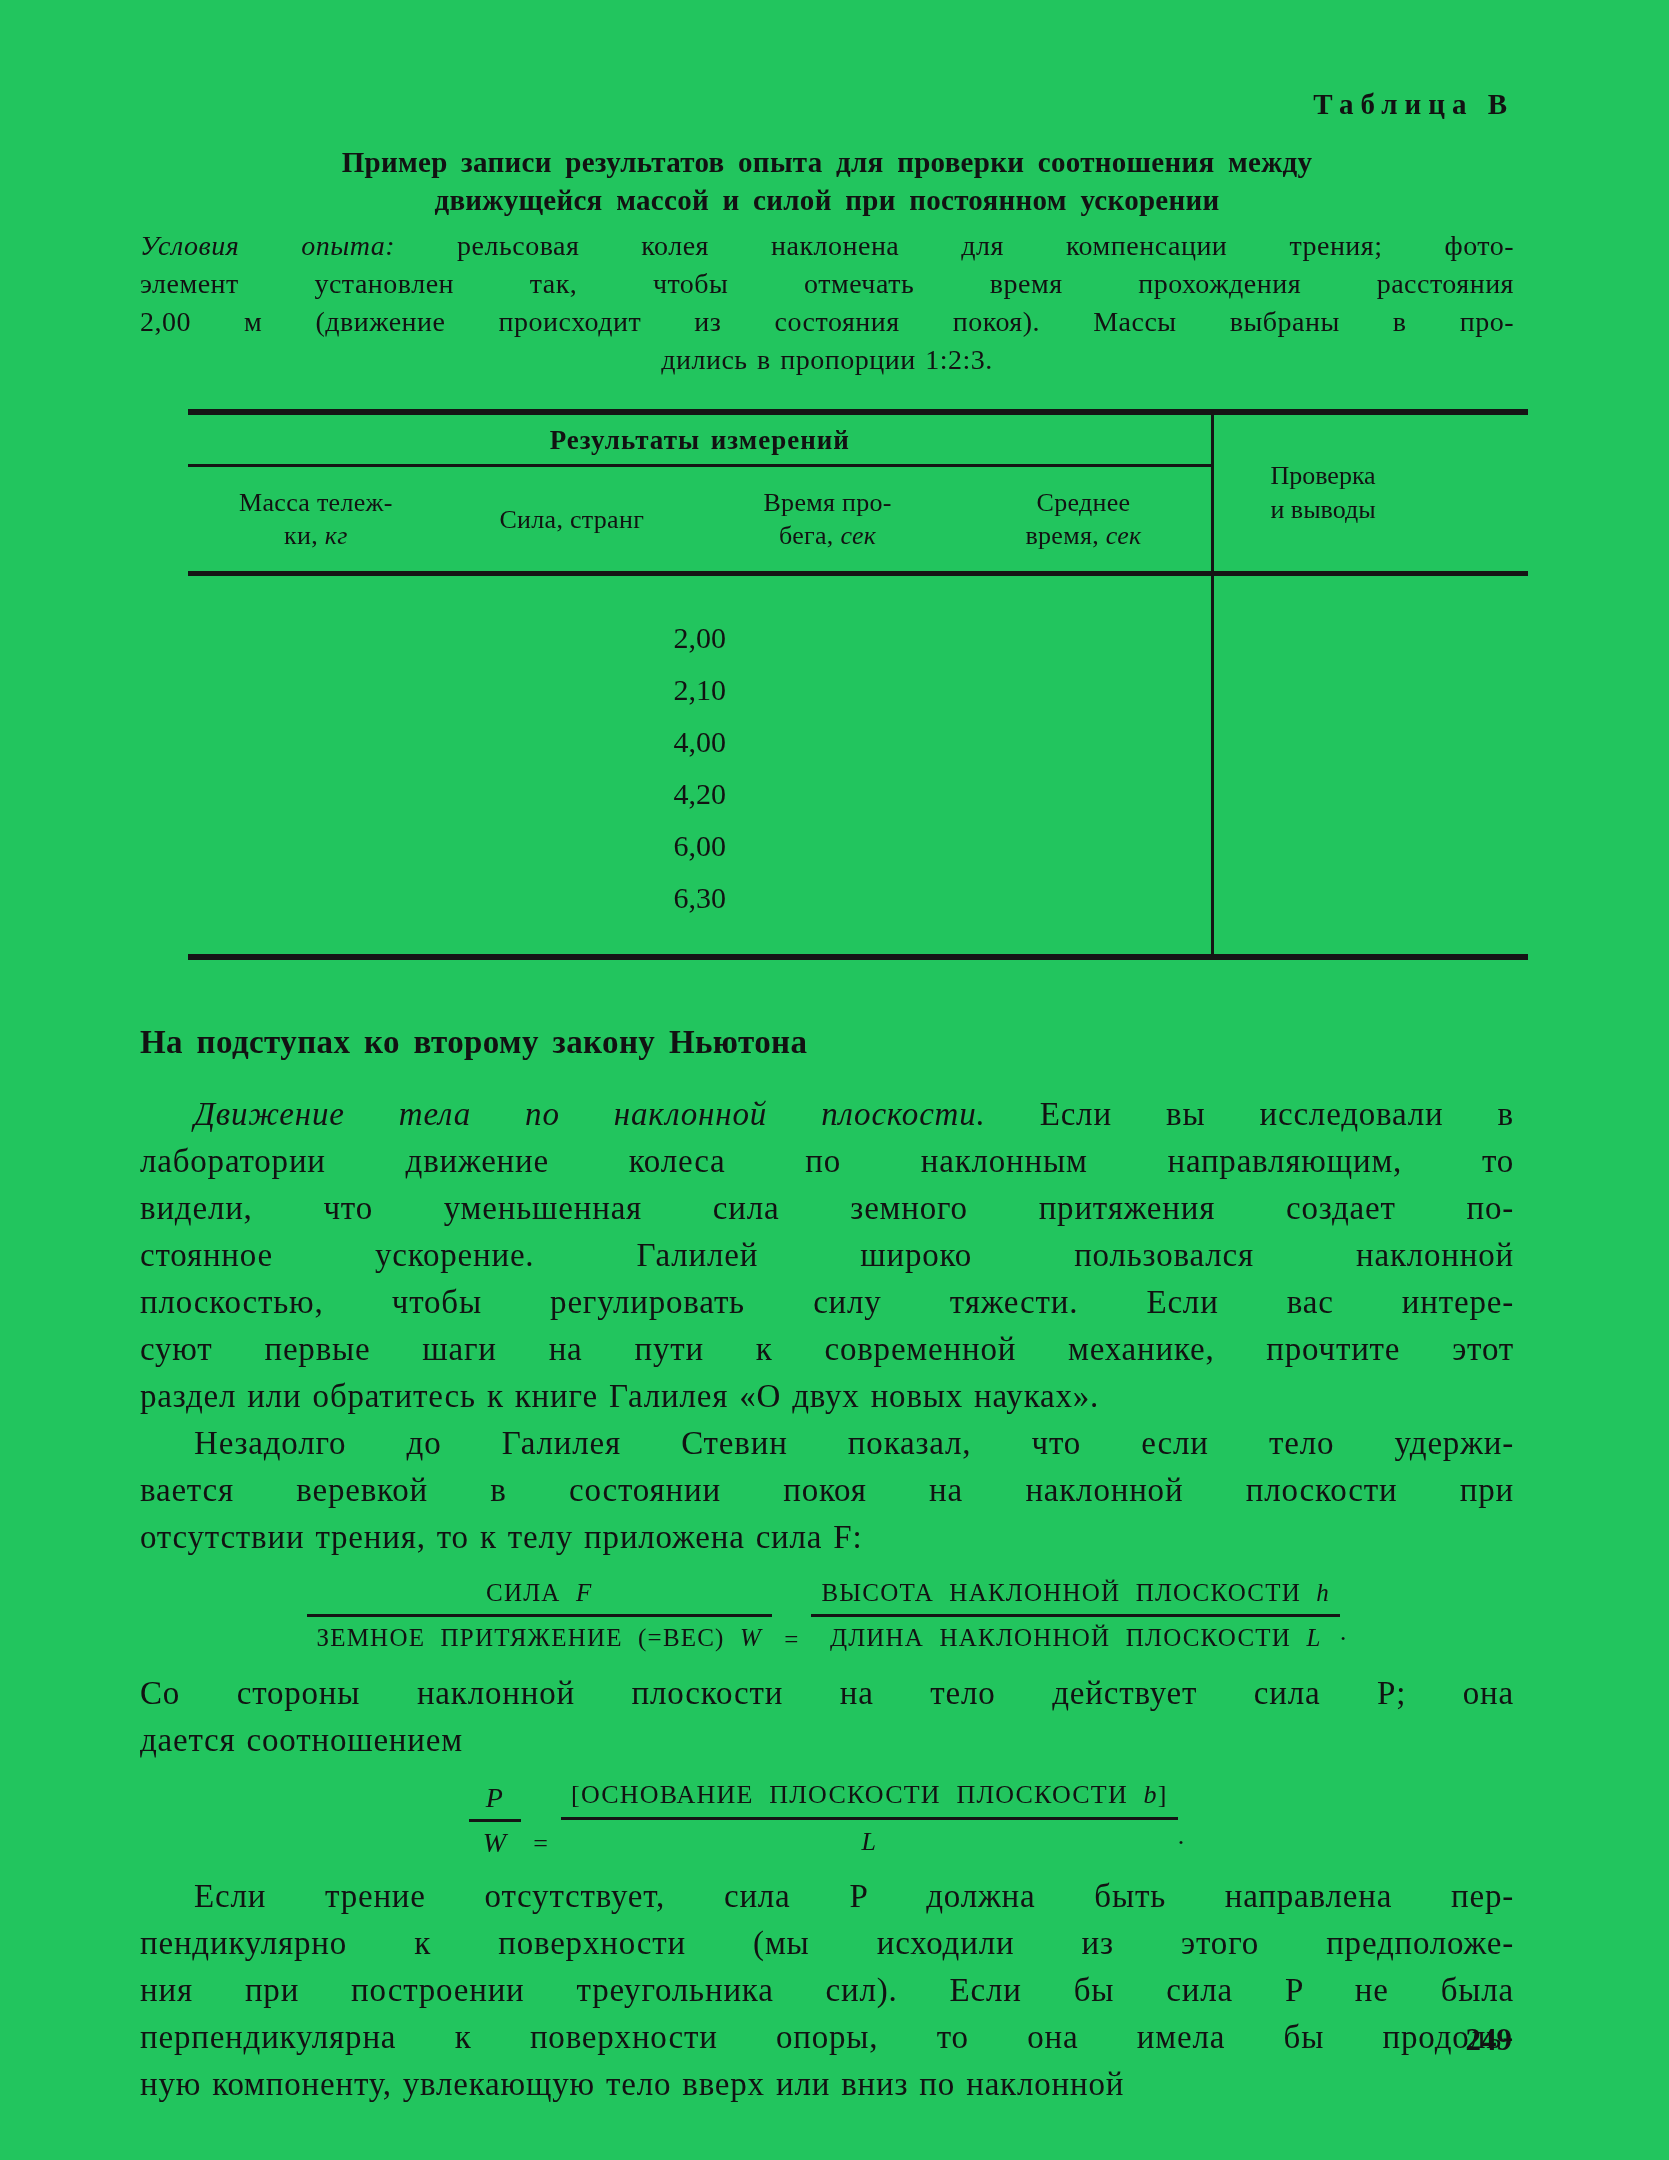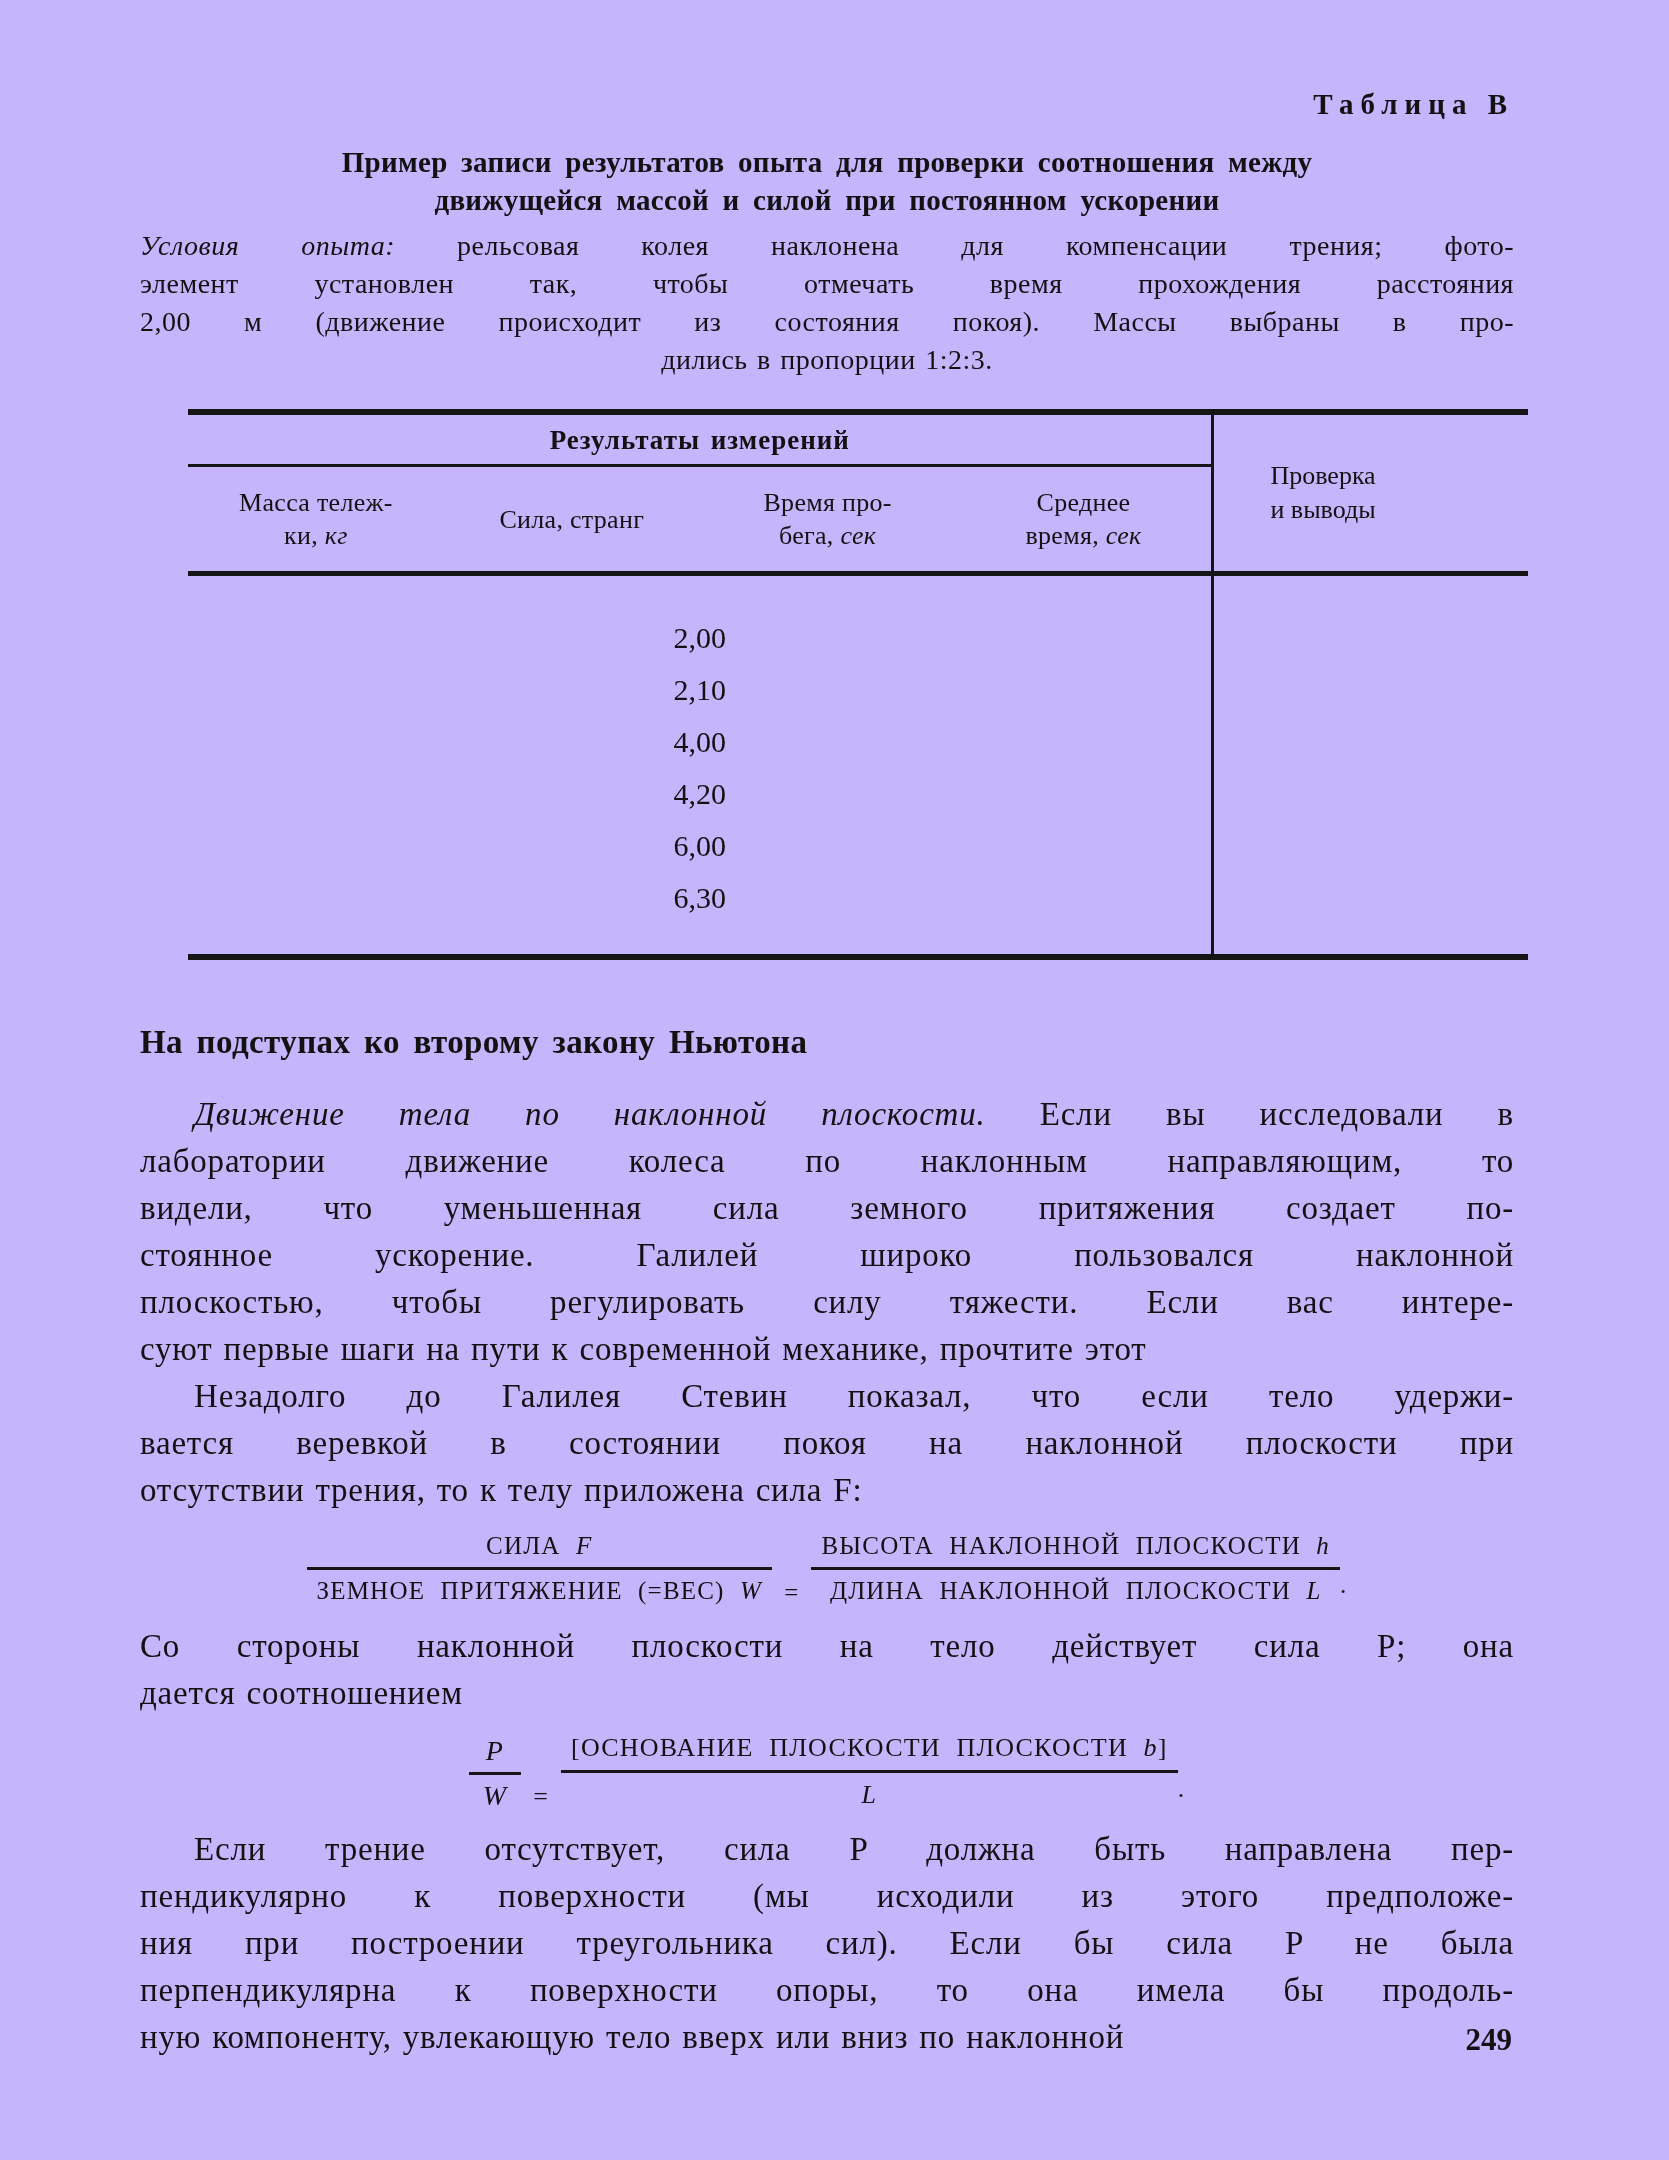--- a/index.html
+++ b/index.html
@@ -1,20 +1,20 @@
 <!DOCTYPE html>
 <html><head>
 <meta charset="utf-8">
 <style>
   * { margin: 0; padding: 0; box-sizing: border-box; }
   html, body { background: #ffffff; }
   .page {
     position: relative;
     width: 1669px; height: 2160px;
-    background: #c4b5fd;
+    background: #22c55e;
     color: #121212;
     font-family: "Liberation Serif", serif;
     padding: 88px 155px 0 140px;
     overflow: hidden;
   }
   .corner {
     text-align: right; font-weight: bold;
     font-size: 29px; letter-spacing: 7px;
   }
   .ttl {
@@ -165,20 +165,21 @@
   <div class="h2" data-bind="section.heading">На подступах ко второму закону Ньютона</div>
 
   <div class="para p1">
     <div class="jline indent"><i data-bind="section.p1_lead">Движение тела по наклонной плоскости.</i><span data-bind="section.p1_first_line_rest"> Если вы исследовали в</span></div>
     <div data-bind-lines="section.p1_lines">
         <div class="jline">лаборатории движение колеса по наклонным направляющим, то</div>
         <div class="jline">видели, что уменьшенная сила земного притяжения создает по-</div>
         <div class="jline">стоянное ускорение. Галилей широко пользовался наклонной</div>
         <div class="jline">плоскостью, чтобы регулировать силу тяжести. Если вас интере-</div>
         <div class="jline">суют первые шаги на пути к современной механике, прочтите этот</div>
+        <div class="jline">раздел или обратитесь к книге Галилея «О двух новых науках».</div>
       </div>
   </div>
 
   <div class="para">
     <div class="jline indent" data-bind="section.p2_first_line">Незадолго до Галилея Стевин показал, что если тело удержи-</div>
     <div data-bind-lines="section.p2_lines">
         <div class="jline">вается веревкой в состоянии покоя на наклонной плоскости при</div>
         <div class="jline">отсутствии трения, то к телу приложена сила F:</div>
       </div>
   </div>

